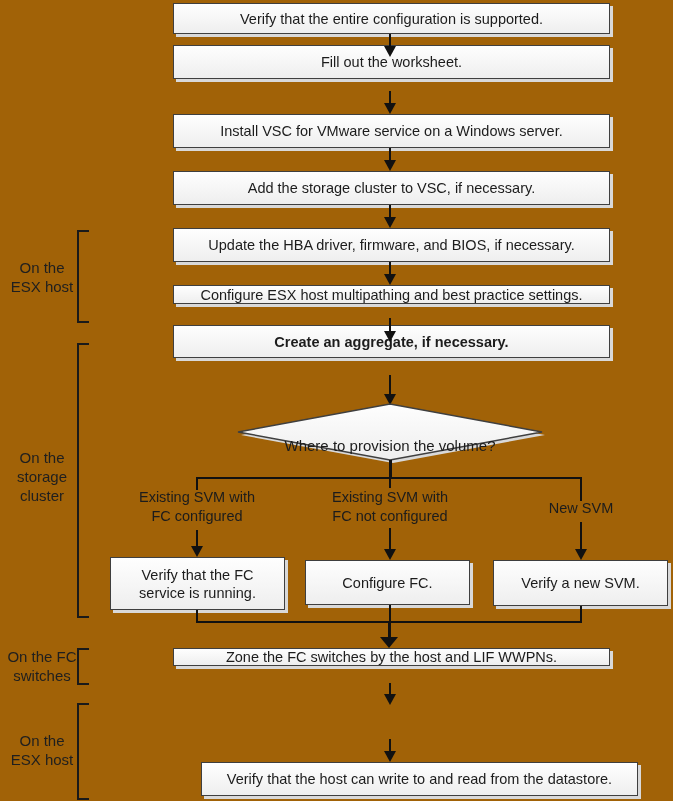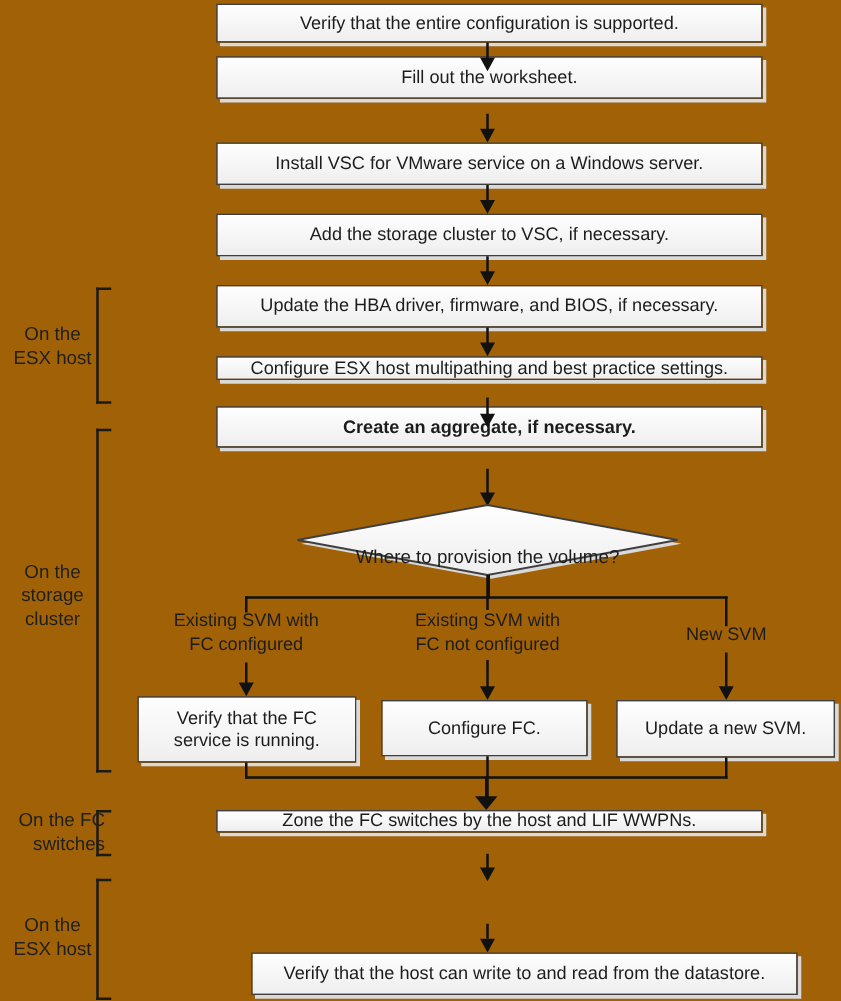--- a/index.html
+++ b/index.html
@@ -118,21 +118,21 @@
   <div class="vline" style="left:196px;top:530px;height:17px;"></div>
   <div class="head" style="left:191px;top:546px;"></div>
   <div class="vline" style="left:389px;top:528px;height:22px;"></div>
   <div class="head" style="left:384px;top:549px;"></div>
   <div class="vline" style="left:580px;top:522px;height:28px;"></div>
   <div class="head" style="left:575px;top:549px;"></div>
 
   <div class="box" style="left:110px;top:557px;width:175px;height:53px;">Verify that the FC
 service is running.</div>
   <div class="box" style="left:305px;top:560px;width:165px;height:45px;">Configure FC.</div>
-  <div class="box" style="left:493px;top:560px;width:175px;height:46px;">Update a new SVM.</div>
+  <div class="box" style="left:493px;top:560px;width:175px;height:46px;">Verify a new SVM.</div>
 
   <div class="vline" style="left:196px;top:610px;height:13px;"></div>
   <div class="vline" style="left:389px;top:605px;height:18px;"></div>
   <div class="vline" style="left:580px;top:606px;height:17px;"></div>
   <div class="hline" style="left:196px;top:621px;width:386px;"></div>
   <div class="vline thick" style="left:388px;top:621px;height:17px;"></div>
   <div class="head big" style="left:380px;top:637px;"></div>
 
   <div class="box mainbox" style="top:648px;height:18px;">Zone the FC switches by the host and LIF WWPNs.</div>
   <div class="vline" style="left:389px;top:683px;height:12px;"></div>
@@ -144,18 +144,18 @@
   <div class="bracket" style="top:230px;height:93px;"></div>
   <div class="bracket" style="top:343px;height:275px;"></div>
   <div class="bracket" style="top:648px;height:37px;"></div>
   <div class="bracket" style="top:703px;height:97px;"></div>
 
   <div class="sidelabel" style="left:2px;top:258px;width:80px;">On the
 ESX host</div>
   <div class="sidelabel" style="left:2px;top:448px;width:80px;">On the
 storage
 cluster</div>
-  <div class="sidelabel" style="left:0px;top:647px;width:84px;text-align:right;">On the FC
+  <div class="sidelabel" style="left:0px;top:647px;width:84px;">On the FC
 switches</div>
   <div class="sidelabel" style="left:2px;top:731px;width:80px;">On the
 ESX host</div>
 
 </div>
 
 </body></html>

